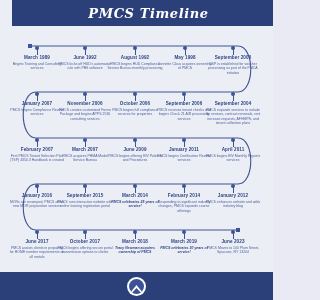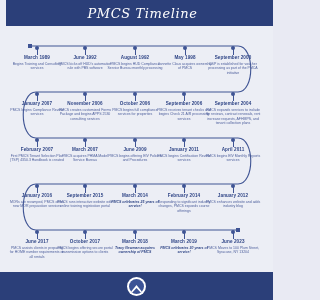--- a/index.html
+++ b/index.html
@@ -6,23 +6,23 @@
   body{
     width:273px;height:300px;overflow:hidden;
     background:#e9eaf3;
     font-family:"Liberation Sans", sans-serif;
     -webkit-font-smoothing:antialiased;
   }
   .page{position:relative;width:273px;height:300px;background:#eceef5;}
 
   
   .header{
-    position:absolute;left:6px;top:0;width:273px;height:26px;
+    position:absolute;left:12px;top:0;width:273px;height:26px;
     background:#2b3f79;
-    display:flex;align-items:center;justify-content:center;
+    display:flex;align-items:center;justify-content:center;font-weight:bold;
   }
   .header-title{
     font-family:"DejaVu Serif", serif;
     font-style:italic;
     font-size:13px;
     color:#ffffff;
     letter-spacing:.6px;
   }
 
   

